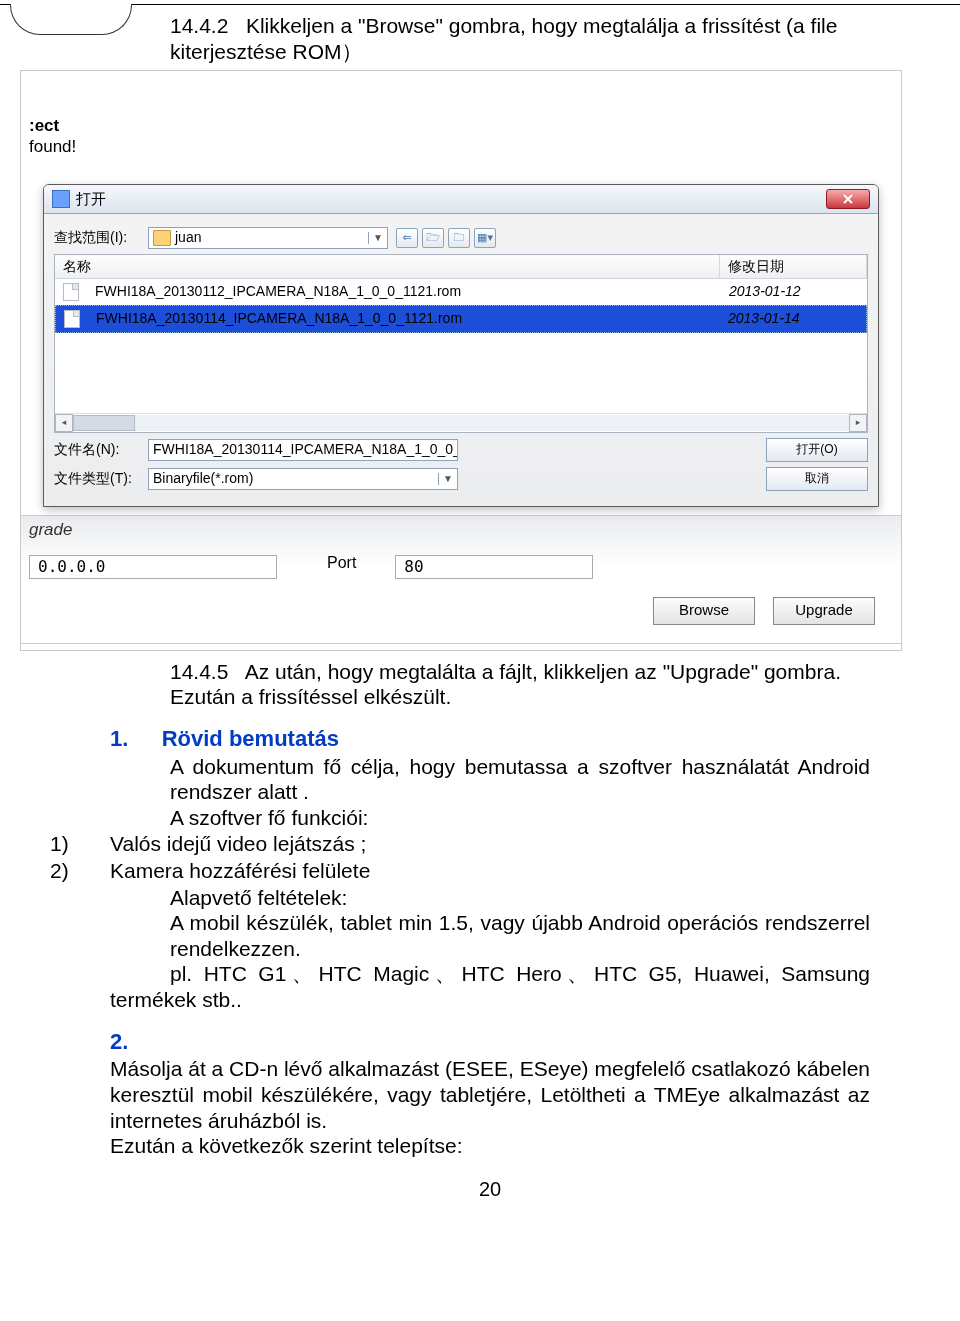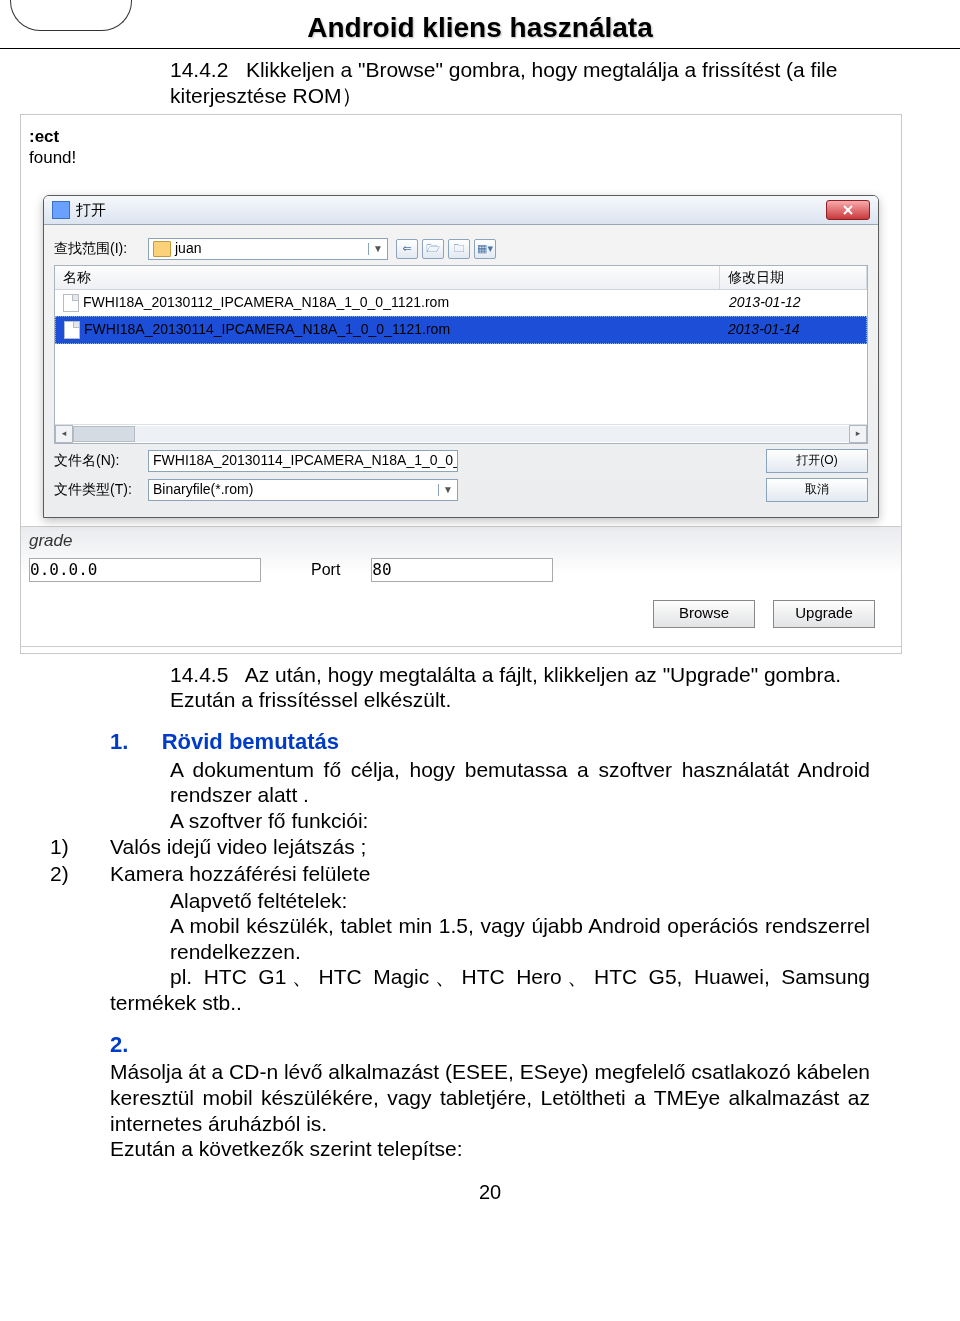--- a/index.html
+++ b/index.html
@@ -48,21 +48,21 @@
     margin: 6px 0 8px -90px;
     width: 880px;
     border: 1px solid #c9c9c9;
     background: #fff;
   }
   .ss-top {
     padding: 6px 8px 0 8px;
     font-family: Tahoma, Arial, sans-serif;
     font-size: 17px;
   }
-  .ss-bold { font-weight: bold; }
+  .ss-bold { font-weight: bold; margin-top: 33px; }
   .modal {
     margin: 26px 14px 8px 14px;
     border: 1px solid #5b5b5b;
     border-radius: 6px 6px 0 0;
     box-shadow: 0 3px 10px rgba(0,0,0,0.25);
     background: #fff;
     overflow: hidden;
   }
   .modal-titlebar {
     height: 28px;
@@ -102,58 +102,57 @@
     border: 1px solid #a9b4c0;
     background:#fff;
     margin-top:4px;
     font-size: 14px;
   }
   .ft-head { display:flex; background:linear-gradient(#fdfdfd,#eef0f3); border-bottom:1px solid #cdd4dc; }
   .ft-head .col { border-right:1px solid #d3d9e0; padding:3px 8px; }
   .col-name { flex:1; }
   .col-date { width:130px; }
   .ft-row { display:flex; padding:2px 0; }
-  .ft-row .col-name { flex:1; padding:2px 8px; display:flex; align-items:center; gap:4px;text-align:right; }
+  .ft-row .col-name { flex:1; padding:2px 8px; display:flex; align-items:center; gap:16px;text-align:right; }
   .ft-row .col-date { width:130px; padding:2px 8px;font-style:italic; }
   .ft-row.sel { background:#1d4ed8; border:1px dotted #88b5e0; }
   .file-icon { width:14px; height:16px; border:1px solid #b8bdc4; background:#fff; position:relative; }
   .file-icon::after { content:""; position:absolute; top:0; right:0; width:5px; height:5px; background:#e4e7eb; border-left:1px solid #b8bdc4; border-bottom:1px solid #b8bdc4; }
   .scroll-row { display:flex; align-items:center; height:18px; border-top:1px solid #dbe0e6; }
   .scroll-btn { width:16px; height:16px; border:1px solid #b0b7c1; background:#f1f3f6; font-size:9px; display:flex; align-items:center; justify-content:center; color:#555; }
   .scroll-track { flex:1; height:16px; background:#edf0f4; }
   .scroll-thumb { width:60px; height:14px; background:#d5dbe3; border:1px solid #b5bcc7; margin:0; }
   .txt-input { height:20px; border:1px solid #8ca4bb; background:#fff; padding:0 4px; font-size:14px; display:flex; align-items:center; overflow:hidden; white-space:nowrap; }
   .btn-win { height:22px; min-width:80px; padding:0 10px; border:1px solid #8ca4bb; background:linear-gradient(#fff,#e3e9f1); font-size:12px; display:flex; align-items:center; justify-content:center; }
   .bottom-grid-area {
     background: linear-gradient(#e9ebee, #fff 40%);
     border-top:1px solid #ccc;
     padding: 4px 8px 10px 8px;
     font-size:16px;
     font-family: Tahoma, Arial, sans-serif;
   }
   .bottom-grade { font-style: italic; color:#333; font-size:17px; }
   .b-row { display:flex; align-items:center; margin-top:6px; gap:50px; }
-  .b-input { background:#fff; border:1px solid #aaa; height:22px; width:200px; display:flex; align-items:center; padding:0 0; font-size:16px; font-family: monospace; }
+  .b-input { background:#fff; border:1px solid #aaa; height:22px; width:200px; display:flex; align-items:center; padding:0 8px; font-size:16px; font-family: monospace; margin-top: 8px; }
   .b-row-btns { display:flex; justify-content:flex-end; gap:18px; padding:18px 18px 8px 0; }
   .gbtn { height:26px; width:100px; border:1px solid #888; background:linear-gradient(#fdfdfd,#e2e3e5); font-size:15px; display:flex; align-items:center; justify-content:center; }
   .ss-bottom { height:6px; background:#fff; border-top:1px solid #ccc; }
 
   .blue-head { color:#003cc5; font-weight: bold; font-size: 22px; }
   .justify { text-align: justify; }
   .ol-item { display:flex; margin:1px 0; }
   .ol-num { min-width:60px; margin-left:-60px; }
   .page-number { text-align:center; font-size:20px; margin-top:18px; }
   .ss-topbar-wrap { position:relative; height:6px; }
 </style>
 </head>
 <body>
 
 <div class="page">
   <div class="top-tab"></div>
-  <div class="page-title">Android kliens használata</div>
   <hr class="hr-thin">
 
   <div class="content">
 
     <div class="step-line">
       <div class="indent-body">
         <span class="step-num">14.4.2</span>&nbsp;&nbsp;
         <span>Klikkeljen a "Browse" gombra, hogy megtalálja a frissítést (a file kiterjesztése ROM）</span>
       </div>
     </div>
@@ -243,21 +242,21 @@
           </div>
         </div>
       </div>
 
       <div class="bottom-grid-area">
         <div class="bottom-grade">grade</div>
         <div class="b-row">
           <div class="b-input" style="width:230px; font-family:monospace;">
               <span>0.0.0.0</span>
             </div>
-          <div style="display:flex; align-items:center; gap:31px;">
+          <div style="display:flex; align-items:center; gap:39px;">
             <span>Port</span>
             <div class="b-input" style="width:180px;">
                 <span>80</span>
               </div>
           </div>
         </div>
         <div class="b-row-btns">
           <div class="gbtn">Browse</div>
           <div class="gbtn">Upgrade</div>
         </div>

